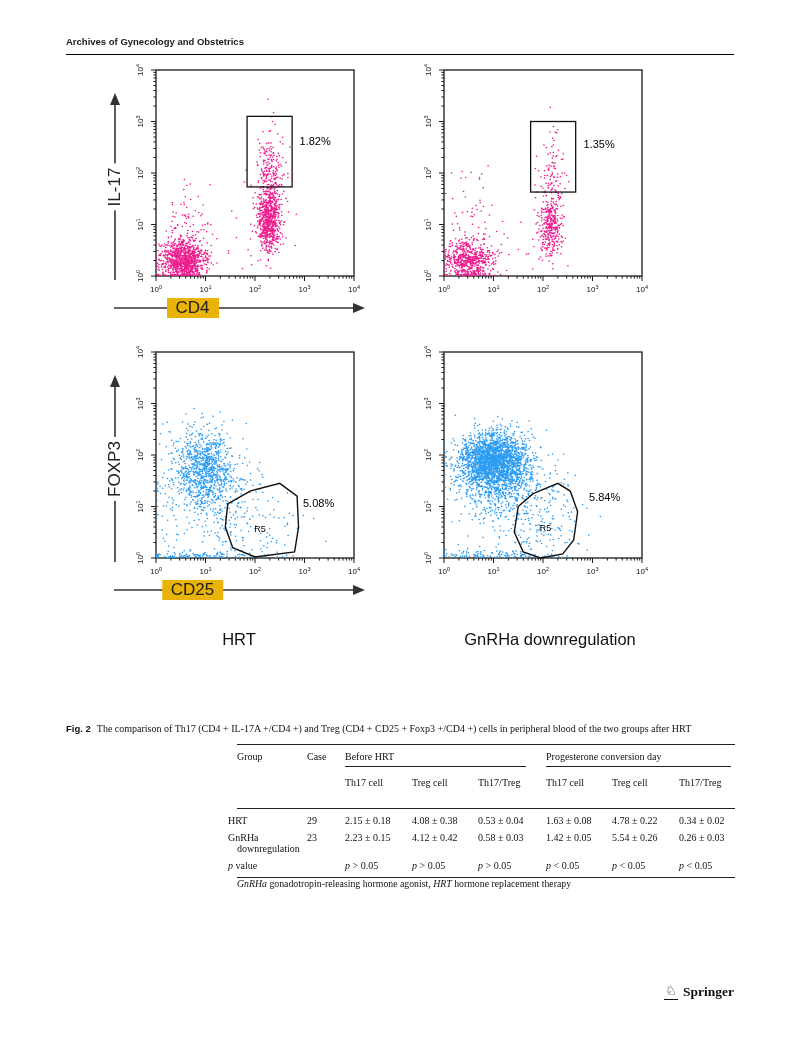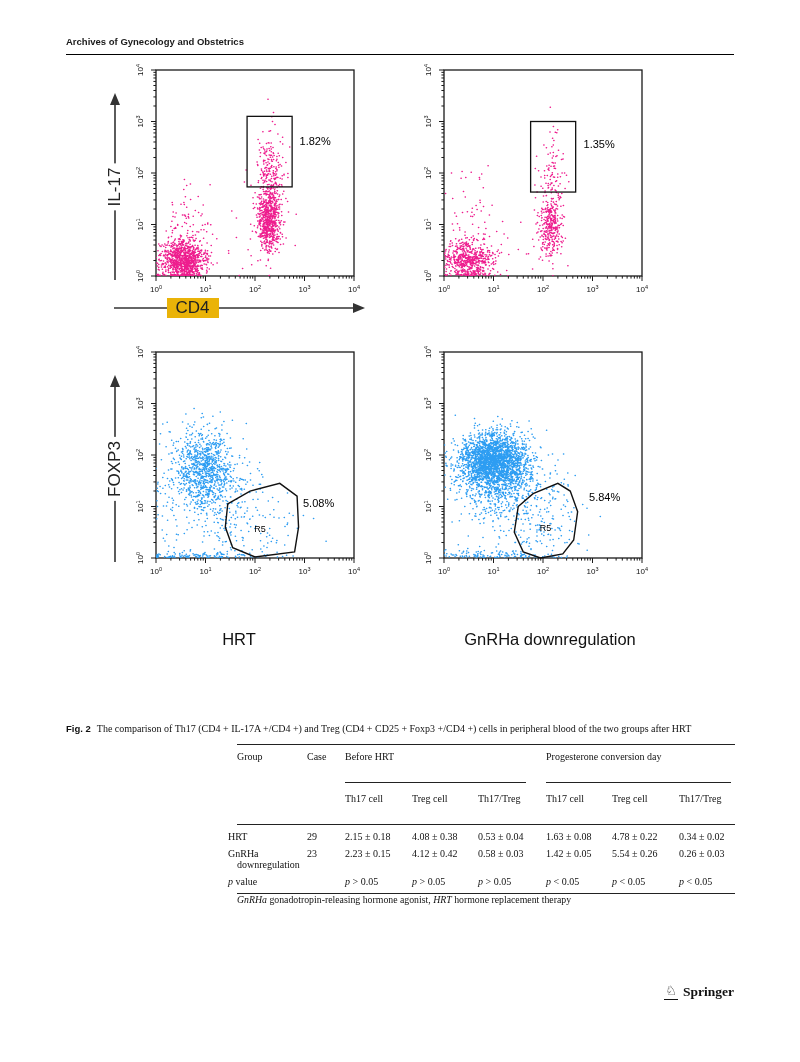--- a/index.html
+++ b/index.html
@@ -37,21 +37,21 @@
   .fig-caption .cap-label{font:700 9.5px "Liberation Sans",sans-serif;padding-right:6px;}
   
   .table-caption{position:absolute;left:66px;top:750px;width:164px;font:10px/1.5 "Liberation Serif",serif;color:#111;}
   .table-caption .cap-label{font:700 9.5px "Liberation Sans",sans-serif;padding-right:5px;}
   .table-wrap{position:absolute;left:237px;top:744px;width:498px;}
   table.tbl{border-collapse:collapse;table-layout:fixed;width:498px;border-top:1.5px solid #222;
      font:10px "Liberation Serif",serif;color:#111;}
   .tbl th,.tbl td{font-weight:400;text-align:left;vertical-align:top;padding:2px 4px 2px 0;margin-top:8px;}
   .tbl thead th{padding-top:6px;padding-bottom:4px;}
   .tbl thead th[rowspan]{border-bottom:1px solid #222;}
-  .group-rule{border-bottom:1px solid #222;padding-bottom:20px;margin-right:16px;}
+  .group-rule{border-bottom:1px solid #222;padding-bottom:4px;margin-right:16px;}
   .group-rule.last{margin-right:0;}
   .tbl .subhead th{border-bottom:1px solid #222;padding-bottom:20px;}
   .tbl tbody tr:first-child td{padding-top:6px;}
   .tbl .lastrow td{border-bottom:1.2px solid #222;padding-bottom:6px;}
   .grp-col{padding-left:9px;text-indent:-9px;}
   .tbl td{padding-bottom:4px;}
   .footnote{font:9.8px "Liberation Serif",serif;color:#111;}
   
   .springer{position:absolute;top:984px;right:66px;display:flex;align-items:center;gap:5px;
      font:700 13.5px "Liberation Serif",serif;color:#111;}
@@ -479,20 +479,27 @@
       </svg>
       <div class="h-axis-text">CD4</div>
     </div>
     <div class="v-axis" id="vax-foxp3">
       <svg width="26" height="190">
         <line x1="13" y1="188" x2="13" y2="10" stroke="#333" stroke-width="1.6"></line>
         <polygon points="13,1 8,13 18,13" fill="#333"></polygon>
       </svg>
       <div class="v-axis-text">FOXP3</div>
     </div>
+    <div class="h-axis" id="hax-cd25">
+      <svg width="258" height="24">
+        <line x1="4" y1="12" x2="246" y2="12" stroke="#333" stroke-width="1.6"></line>
+        <polygon points="255,12 243,7 243,17" fill="#333"></polygon>
+      </svg>
+      <div class="h-axis-text">CD25</div>
+    </div>
 
     <div class="col-label" id="col-label-0">HRT</div>
     <div class="col-label" id="col-label-1">GnRHa downregulation</div>
   </div>
 
   <div class="fig-caption">
     <span class="cap-label">Fig. 2</span><span>The comparison of Th17 (CD4 + IL-17A +/CD4 +) and Treg (CD4 + CD25 + Foxp3 +/CD4 +) cells in peripheral blood of the two groups after HRT</span>
   </div>
 
 

